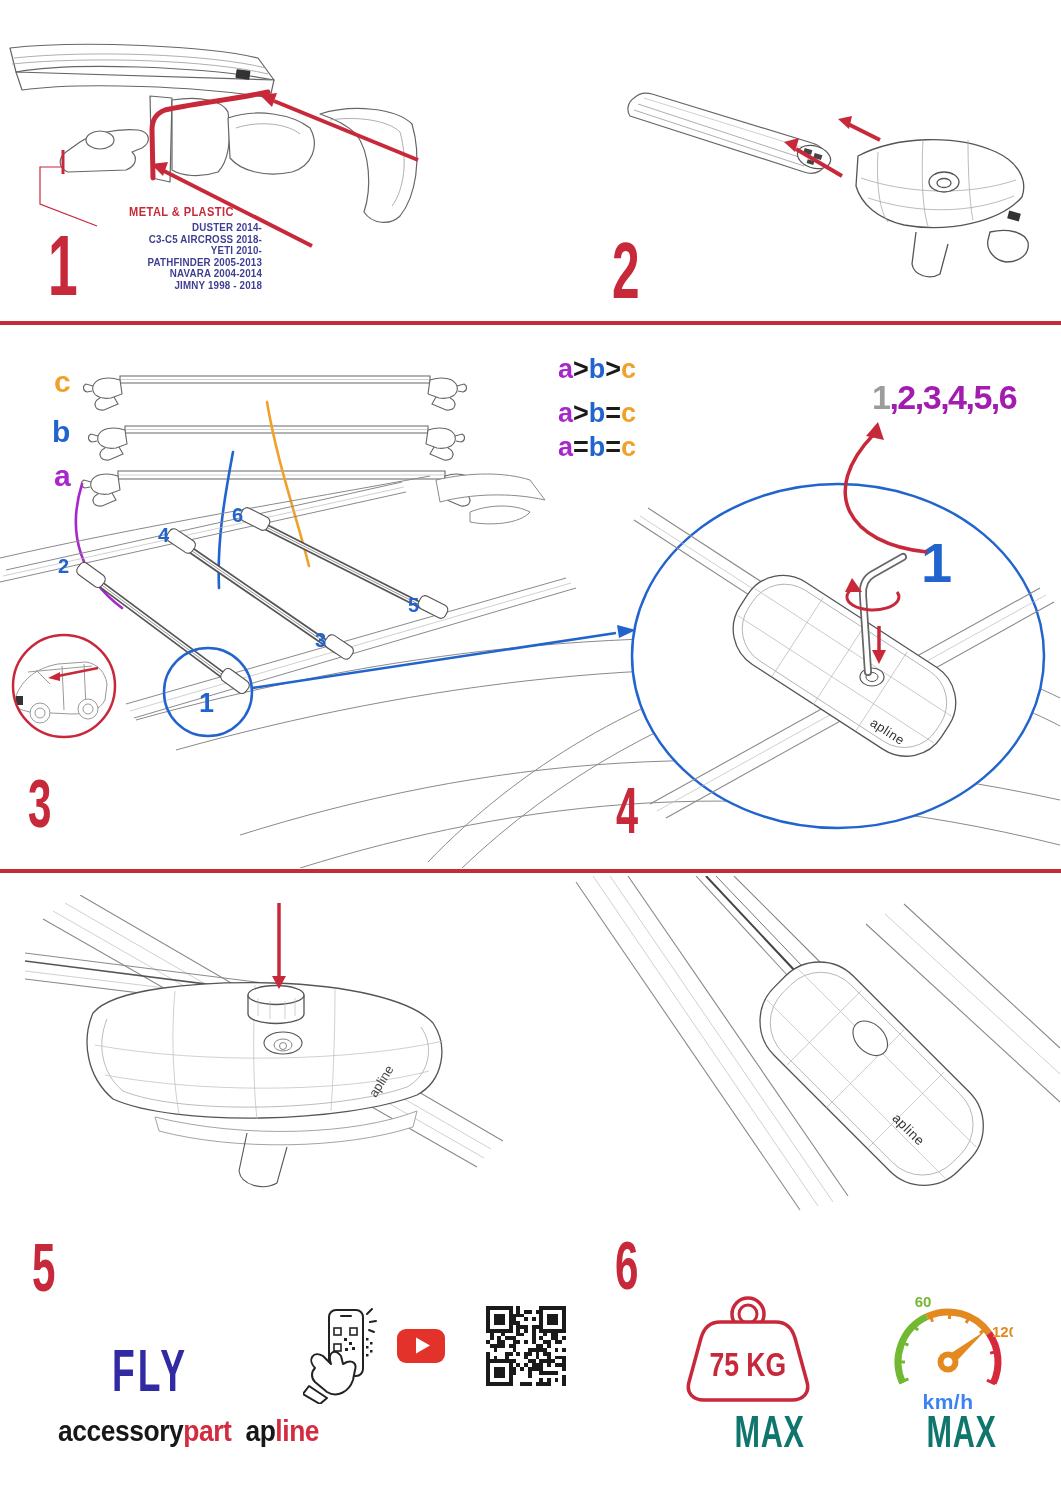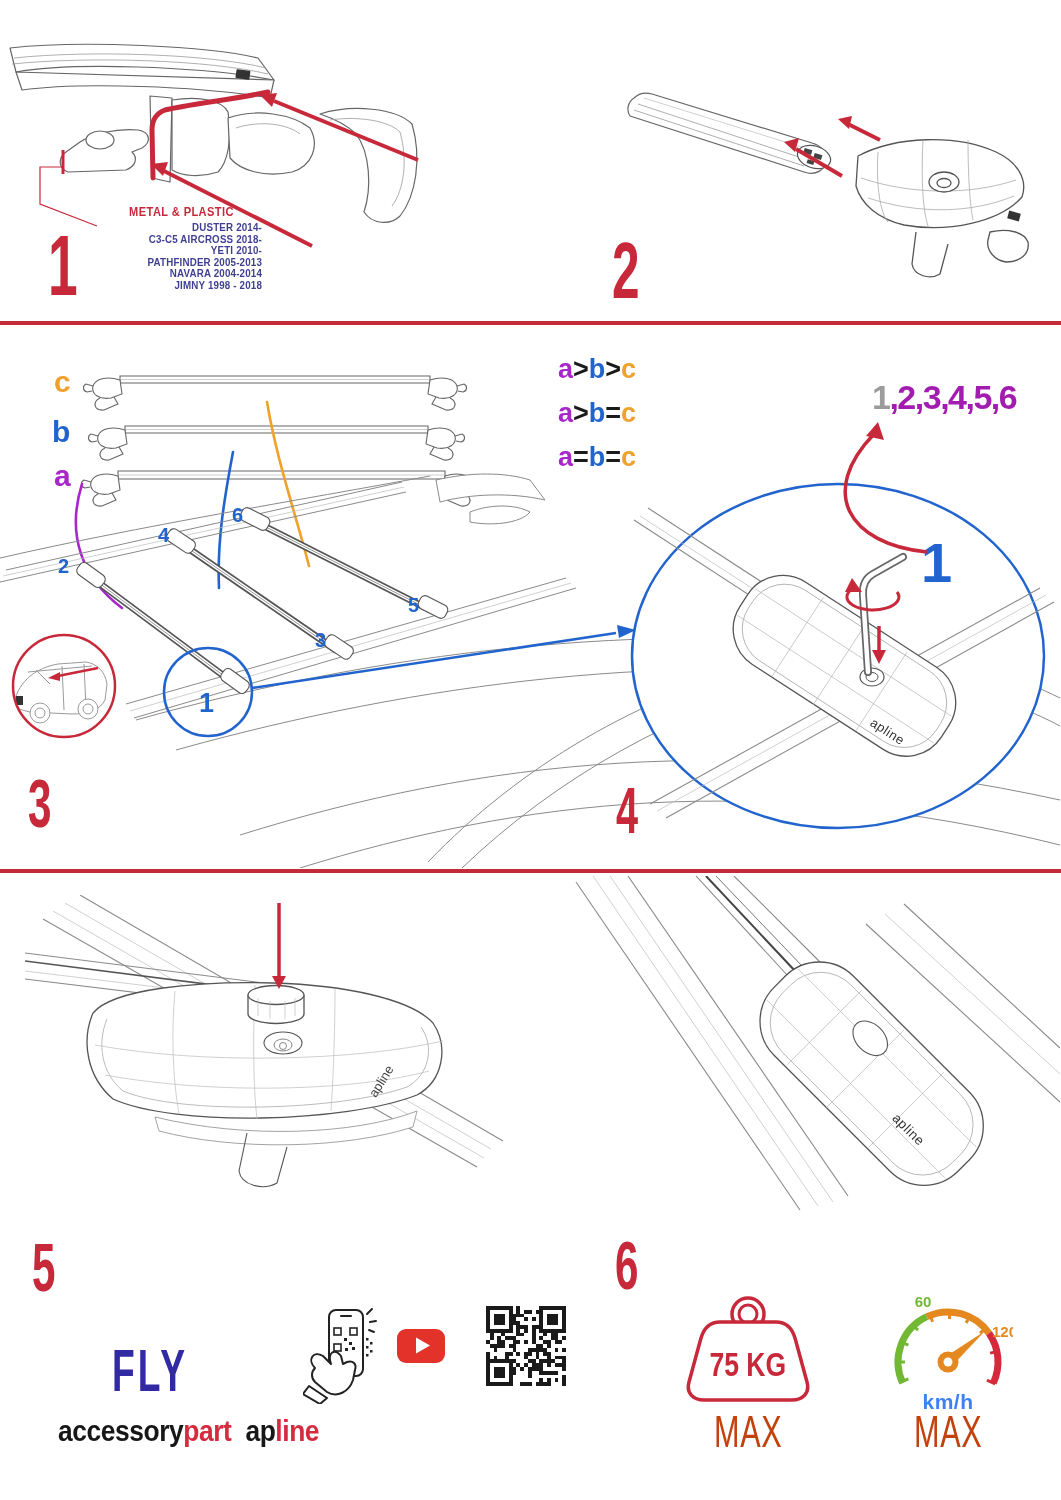--- a/index.html
+++ b/index.html
@@ -11,21 +11,21 @@
   .material-label{color:#C8293A;font-weight:700;font-size:13.5px;text-align:center;letter-spacing:.5px;}
   .models{color:#3F3F92;font-weight:700;font-size:11.5px;line-height:11.6px;text-align:right;letter-spacing:.2px;}
   .cmp-row{font-weight:700;font-size:27px;line-height:27px;letter-spacing:0;}
   .cmp-a{color:#A827CB;} .cmp-b{color:#2264CE;} .cmp-c{color:#F0A12B;} .cmp-op{color:#1a1a1a;}
   .seq{font-weight:700;font-size:34px;letter-spacing:-1.5px;}
   .seq-first{color:#9C9C9C;} .seq-rest{color:#a21caf;}
   .fly{color:#312AA2;font-weight:700;font-size:60px;letter-spacing:5px;transform:scaleX(.62);transform-origin:left top;display:inline-block;}
   .brandline{font-weight:700;font-size:30px;transform:scaleX(.88);transform-origin:left top;display:inline-block;white-space:nowrap;letter-spacing:-.5px;}
   .brand-black{color:#171717;} .brand-red{color:#D42B3F;}
   .brand-gap{display:inline-block;width:16px;}
-  .max-label{color:#c2410c;font-weight:400;font-size:45px;text-align:center;}
+  .max-label{color:#0f766e;font-weight:700;font-size:45px;text-align:right;}
   .max-inner{display:inline-block;transform:scaleX(.68);transform-origin:center top;letter-spacing:1px;}
   .kmh{color:#3b82f6;font-weight:700;font-size:21px;text-align:center;letter-spacing:.5px;}
   svg{display:block;}
   svg text{font-family:"Liberation Sans",sans-serif;}
 </style>
 </head>
 <body>
 
 <div id="canvas">
 
@@ -241,21 +241,21 @@
         <polygon points="879,334 872,320 886,320" fill="#C8293A"></polygon>
       </g>
       <text x="921" y="252" font-size="56" font-weight="bold" fill="#2264CE">1</text>
       <path d="M927,222 C848,214 818,162 874,104" fill="none" stroke="#C8293A" stroke-width="3.5"></path>
       <polygon points="878,92 866,106 884,110" fill="#C8293A"></polygon>
     </g>
   </svg>
 
   <div class="abs" style="left:558px;top:356px">
     <div class="cmp-row" style="margin-bottom:17px"><span class="cmp-a">a</span><span class="cmp-op">&gt;</span><span class="cmp-b">b</span><span class="cmp-op">&gt;</span><span class="cmp-c">c</span></div>
-    <div class="cmp-row" style="margin-bottom:17px"><span class="cmp-a">a</span><span class="cmp-op">&gt;</span><span class="cmp-b">b</span><span class="cmp-op">=</span><span class="cmp-c">c</span></div>
+    <div class="cmp-row" style="margin-bottom:7px"><span class="cmp-a">a</span><span class="cmp-op">&gt;</span><span class="cmp-b">b</span><span class="cmp-op">=</span><span class="cmp-c">c</span></div>
     <div class="cmp-row"><span class="cmp-a">a</span><span class="cmp-op">=</span><span class="cmp-b">b</span><span class="cmp-op">=</span><span class="cmp-c">c</span></div>
   </div>
 
   <div class="abs seq" style="left:872px;top:378px">
     <span class="seq-first">1</span><span class="seq-rest">,2,3,4,5,6</span>
   </div>
 
   <div class="abs stepnum" style="left:28px;top:772px;font-size:68px;transform:scaleX(.62)">3</div>
   <div class="abs stepnum" style="left:616px;top:782px;font-size:64px;transform:scaleX(.62)">4</div>
 

